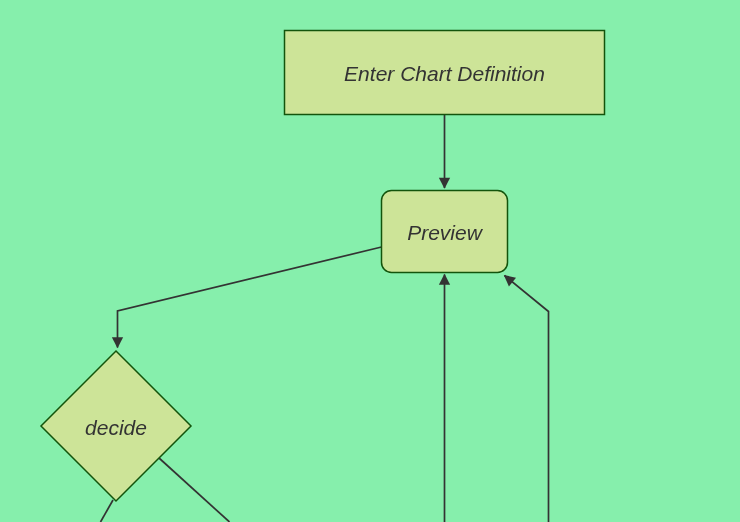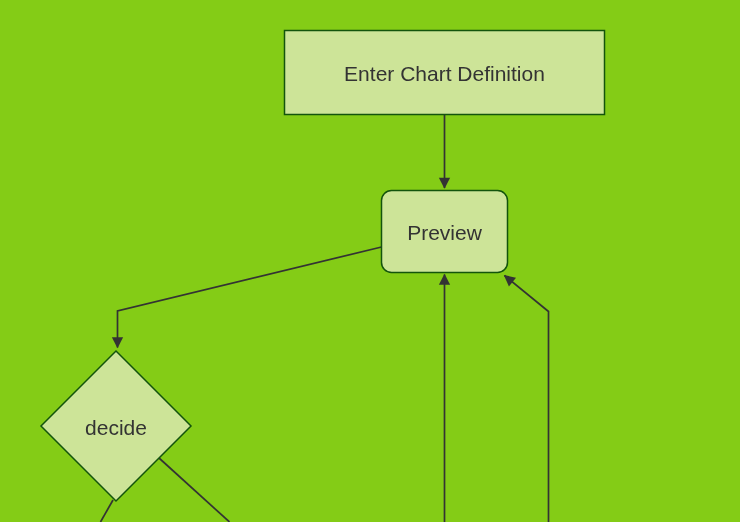--- a/index.html
+++ b/index.html
@@ -7,21 +7,22 @@
     padding: 0;
     width: 740px;
     height: 522px;
     background: #ffffff;
     overflow: hidden;
   }
   .diagram-wrap {
     position: relative;
     width: 740px;
     height: 522px;
-    background: #84cc16;
+    background: #86efac;
+    font-style: italic;
   }
   svg { display: block; }
   .edge {
     stroke: #333333;
     stroke-width: 1.7;
     fill: none;
   }
   .node-shape {
     stroke: #13540c;
     stroke-width: 1.5;

